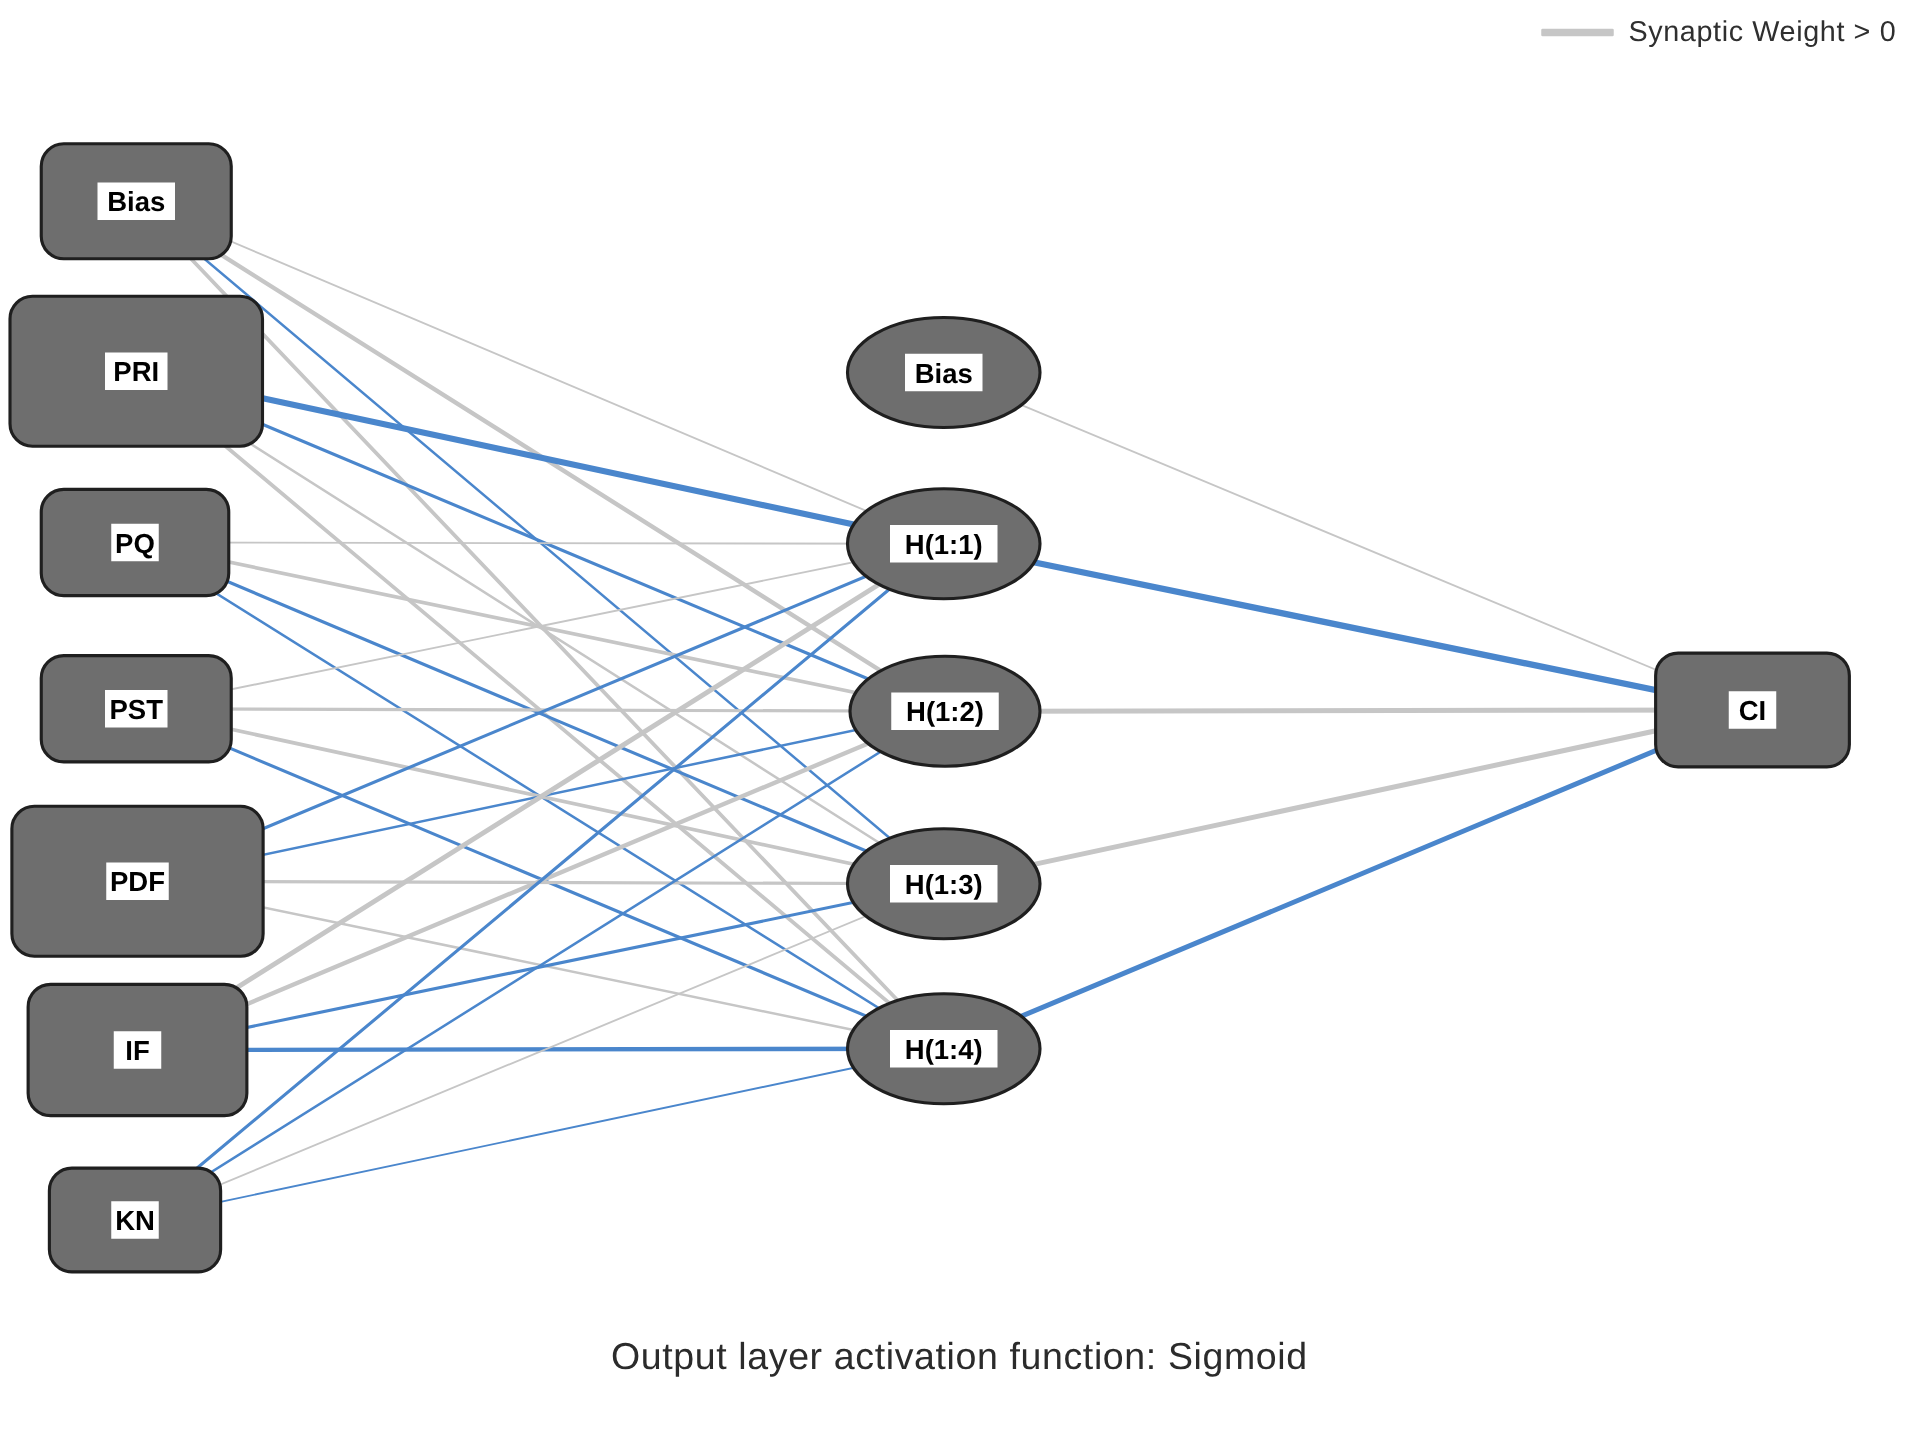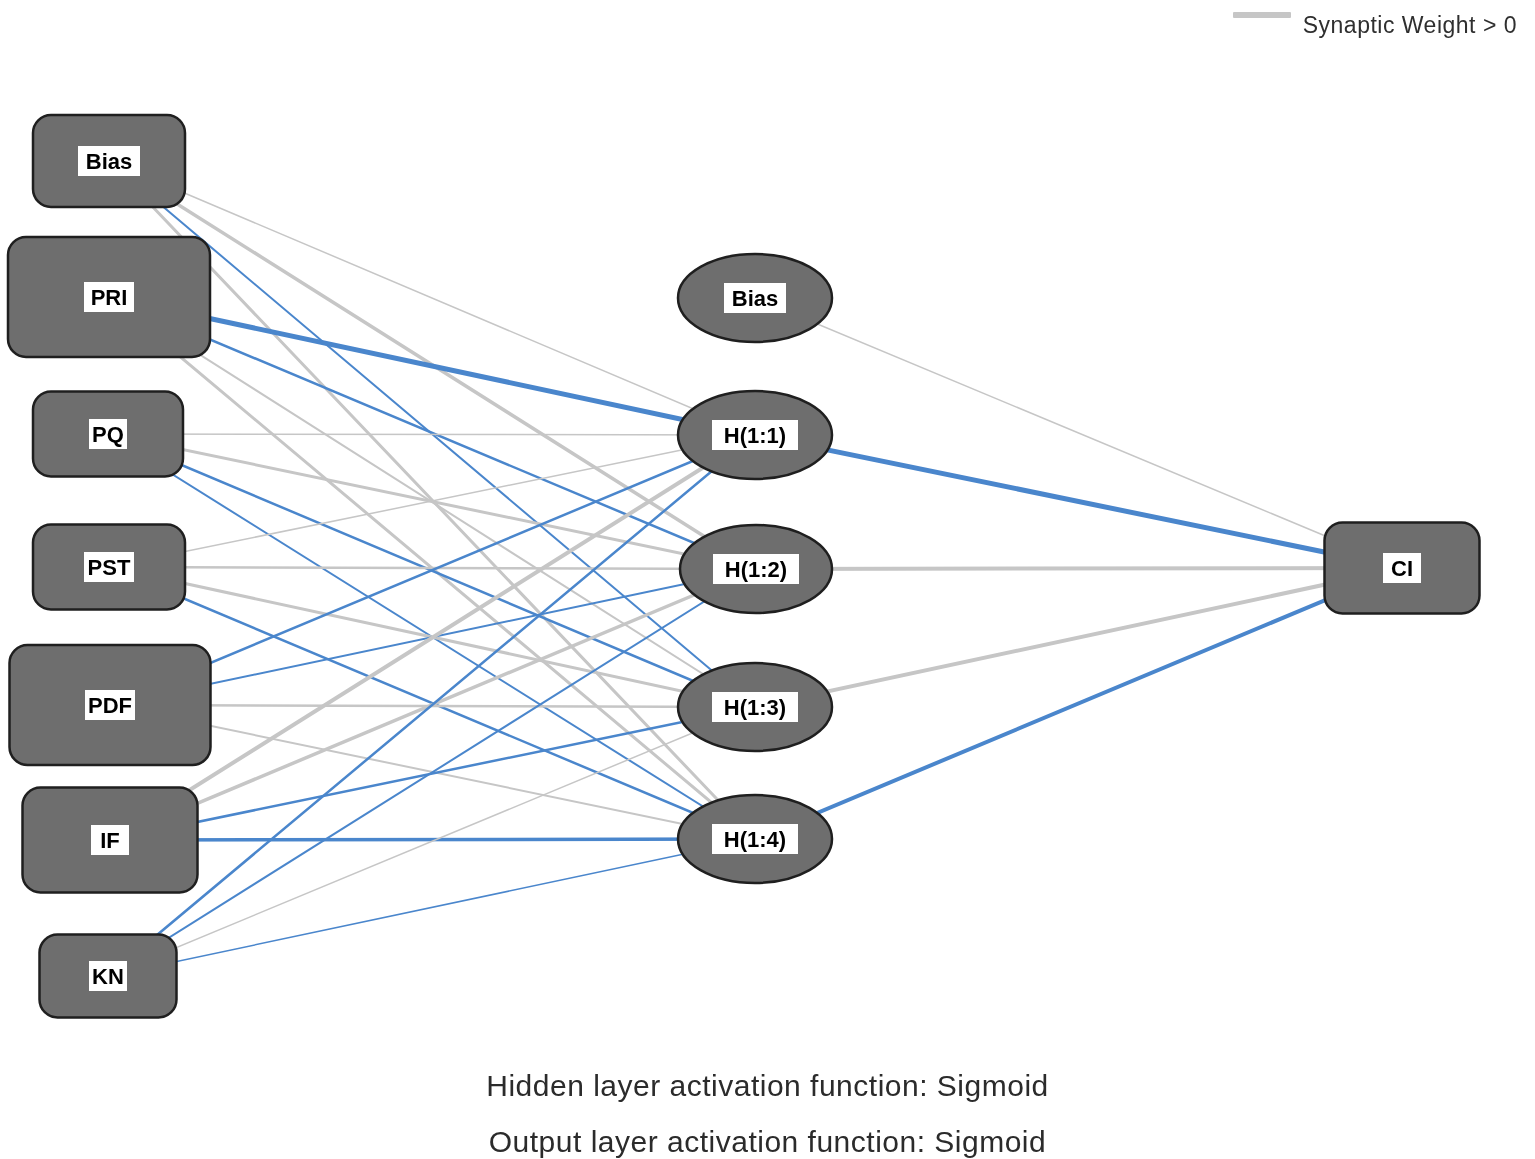--- a/index.html
+++ b/index.html
@@ -26,21 +26,21 @@
     position: absolute;
     top: 12px;
     right: 18px;
     display: flex;
     flex-direction: column;
     gap: 6px;
     z-index: 5;
   }
   .legend-row {
     display: flex;
-    align-items: flex-start;
+    align-items: center;
     gap: 12px;
   }
   .legend-swatch {
     width: 58px;
     height: 6px;
     border-radius: 1px;
     flex: 0 0 auto;
   }
   .legend-label {
     font-size: 23px;
@@ -145,17 +145,16 @@
     </svg>
 
   <div class="legend">
     <div class="legend-row">
       <span class="legend-swatch" style="background: rgb(198, 198, 198);"></span>
       <span class="legend-label">Synaptic Weight &gt; 0</span>
     </div>
   </div>
 
   <div class="footer">
-    <div class="footer-line">Hidden layer activation function: Sigmoid</div>
     <div class="footer-line">Output layer activation function: Sigmoid</div>
   </div>
 
 </div>
 
 </body></html>

